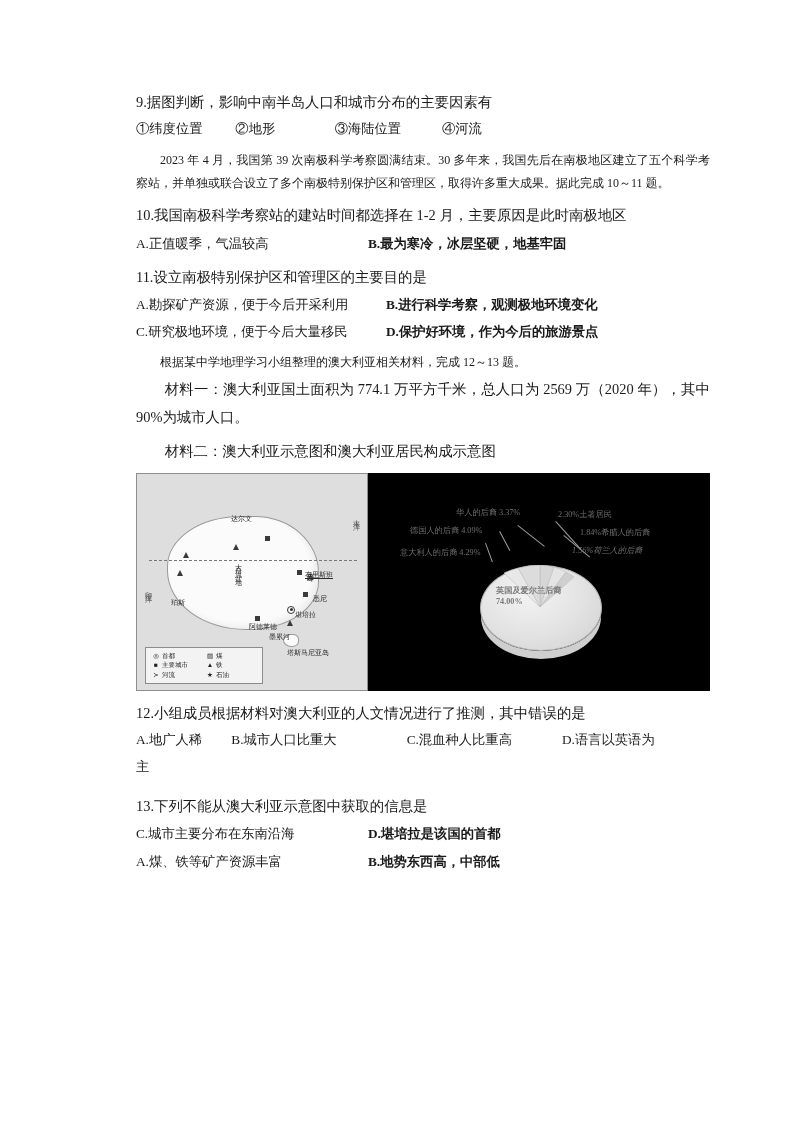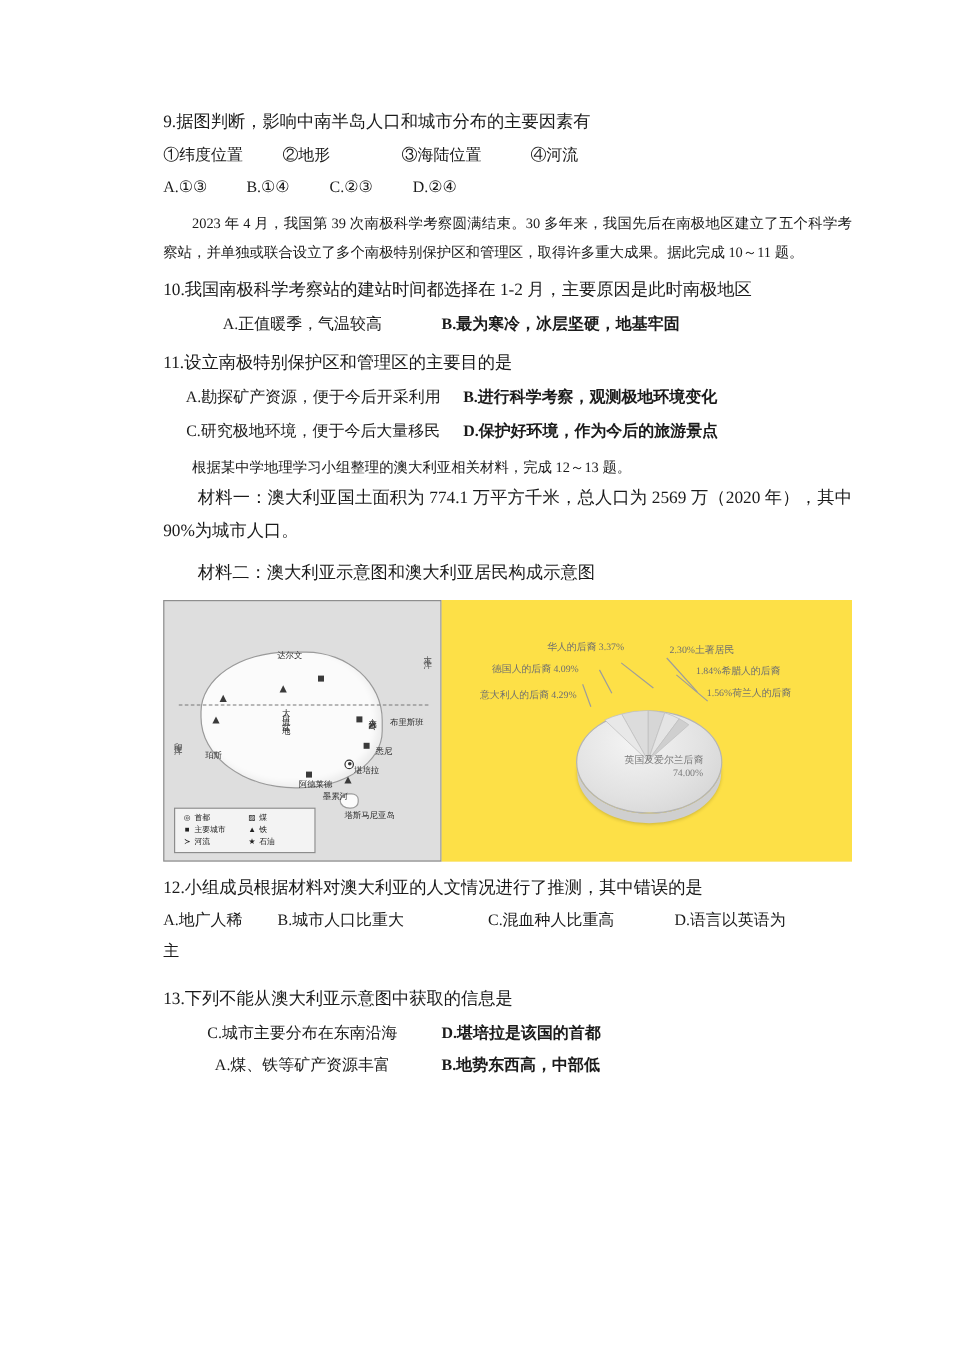--- a/index.html
+++ b/index.html
@@ -43,21 +43,21 @@
     line-height: 1.95;
     text-indent: 2em;
     text-align: justify;
     margin: 6px 0 0 0;
   }
   .opt-row {
     font-size: 13.3px;
     line-height: 2.05;
     display: flex;
   }
-  .opt-row .c1 { width: 232px; flex: 0 0 232px; text-align: center; }
+  .opt-row .c1 { width: 232px; flex: 0 0 232px; }
   .opt-row .c2 { flex: 1; font-weight: bold; }
   .opt-row-wide .c1 { width: 250px; flex: 0 0 250px; }
   .mat {
     font-size: 14.4px;
     line-height: 1.95;
     text-indent: 2em;
     text-align: justify;
   }
   .figure-wrap {
     margin: 8px 0 4px 0;
@@ -158,21 +158,21 @@
     color: #222;
   }
   .legend-row { display: flex; align-items: center; }
   .legend-row .li { width: 12px; display: inline-block; text-align: center; }
   .legend-row .lt { width: 42px; display: inline-block; }
   
   .pie-panel {
     position: relative;
     flex: 1;
     height: 218px;
-    background: #fde047;
+    background: #000000;
     overflow: hidden;
   }
   .pie {
     position: absolute;
     left: 112px; top: 92px;
     width: 120px; height: 84px;
     border-radius: 50%;
     background: radial-gradient(ellipse at 40% 30%, #f4f4f4 0%, #e2e2e2 55%, #cfcfcf 100%);
     border: 1px solid #b4b4b4;
     box-shadow: 0 9px 0 -1px #cfcfcf, 0 10px 3px -1px rgba(0,0,0,0.18);
@@ -184,26 +184,27 @@
   }
   .pie-label {
     position: absolute;
     font-size: 8.2px;
     color: #6f6f6f;
     white-space: nowrap;
     font-family: "Liberation Serif", serif;
   }
   .pie-center-label {
     position: absolute;
-    left: 128px; top: 128px;
+    left: 128px; top: 112px;
     width: 90px;
-    text-align: right;
+    text-align: left;
     font-size: 8.2px;
     color: #7a7a7a;
     line-height: 1.35;
+    font-weight: bold;
   }
   .leader {
     position: absolute;
     background: #9c9c9c;
     height: 1px;
     transform-origin: 0 0;
   }
   .q-tail {
     font-size: 13.3px;
     line-height: 2.0;
@@ -213,26 +214,20 @@
 <body>
 
 <div class="page">
 
   <div class="q-line">9.据图判断，影响中南半岛人口和城市分布的主要因素有</div>
   <div class="opts-inline">
     <span class="sp-a" style="width:96px">①纬度位置</span>
     <span class="sp-b" style="width:96px">②地形</span>
     <span class="sp-c" style="width:104px">③海陆位置</span>
     <span>④河流</span>
-  </div>
-  <div class="opts-inline">
-    <span class="sp-a">A.①③</span>
-    <span class="sp-b">B.①④</span>
-    <span class="sp-c">C.②③</span>
-    <span>D.②④</span>
   </div>
 
   <div class="narr">2023 年 4 月，我国第 39 次南极科学考察圆满结束。30 多年来，我国先后在南极地区建立了五个科学考察站，并单独或联合设立了多个南极特别保护区和管理区，取得许多重大成果。据此完成 10～11 题。</div>
 
   <div class="q-line" style="margin-top:6px">10.我国南极科学考察站的建站时间都选择在 1-2 月，主要原因是此时南极地区</div>
   <div class="opt-row">
     <div class="c1">A.正值暖季，气温较高</div>
     <div class="c2">B.最为寒冷，冰层坚硬，地基牢固</div>
   </div>
 
@@ -273,21 +268,21 @@
       <div class="mk-cir" style="left:150px; top:132px;"></div>
 
       <div class="maplabel vlabel" style="left:96px; top:84px;">大 自 流 盆 地</div>
       <div class="maplabel vlabel" style="left:168px; top:92px;">大分水岭</div>
       <div class="maplabel" style="left:132px; top:158px;">墨累河</div>
 
       <div class="maplabel" style="left:34px; top:124px;">珀斯</div>
       <div class="maplabel" style="left:112px; top:148px;">阿德莱德</div>
       <div class="maplabel" style="left:158px; top:136px;">堪培拉</div>
       <div class="maplabel" style="left:176px; top:120px;">悉尼</div>
-      <div class="maplabel" style="left:188px; top:96px;">布里斯班</div>
+      <div class="maplabel" style="left:168px; top:96px;text-decoration:underline;">布里斯班</div>
       <div class="maplabel" style="left:94px; top:40px;">达尔文</div>
       <div class="maplabel" style="left:150px; top:174px;">塔斯马尼亚岛</div>
 
       <div class="legend">
         <div class="legend-row">
           <span class="li">◎</span>
           <span class="lt">首都</span>
           <span class="li">▨</span>
           <span class="lt">煤</span>
         </div>
@@ -320,21 +315,21 @@
       <div class="leader" style="left:188px; top:48px; width:38px; transform:rotate(48deg);"></div>
       <div class="leader" style="left:196px; top:62px; width:34px; transform:rotate(40deg);"></div>
       <div class="leader" style="left:132px; top:58px; width:22px; transform:rotate(62deg);"></div>
       <div class="leader" style="left:118px; top:70px; width:20px; transform:rotate(70deg);"></div>
 
       <div class="pie-label" style="left:88px; top:34px;">华人的后裔 3.37%</div>
       <div class="pie-label" style="left:190px; top:36px;">2.30%土著居民</div>
       <div class="pie-label" style="left:42px; top:52px;">德国人的后裔 4.09%</div>
       <div class="pie-label" style="left:212px; top:54px;">1.84%希腊人的后裔</div>
       <div class="pie-label" style="left:32px; top:74px;">意大利人的后裔 4.29%</div>
-      <div class="pie-label" style="left:221px; top:72px;">1.56%荷兰人的后裔</div>
+      <div class="pie-label" style="left:204px; top:72px;font-style:italic;">1.56%荷兰人的后裔</div>
 
       <div class="pie-center-label">
         <div>英国及爱尔兰后裔</div>
         <div>74.00%</div>
       </div>
     </div>
   </div>
 
   <div class="q-line" style="margin-top:8px">12.小组成员根据材料对澳大利亚的人文情况进行了推测，其中错误的是</div>
   <div class="opts-inline">

